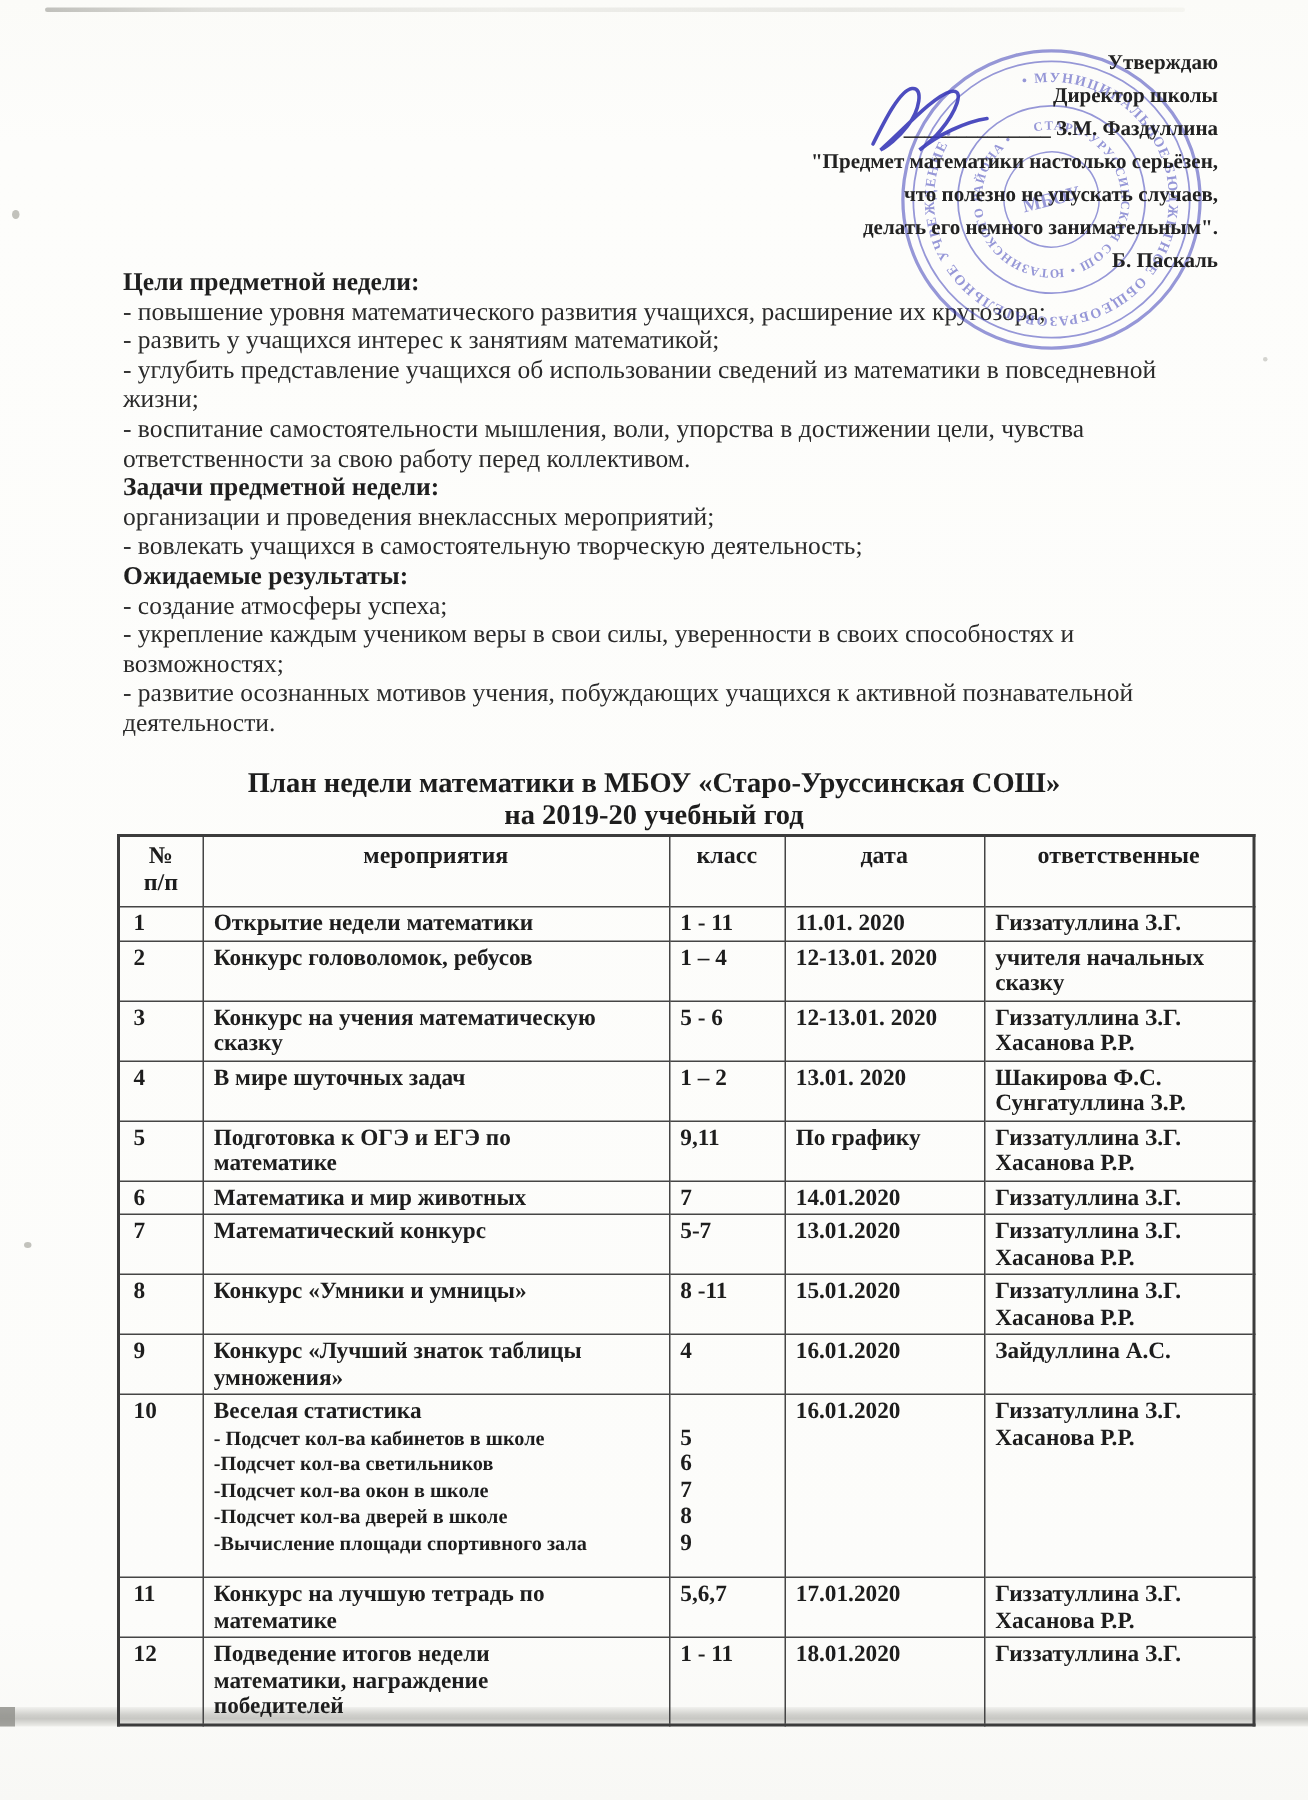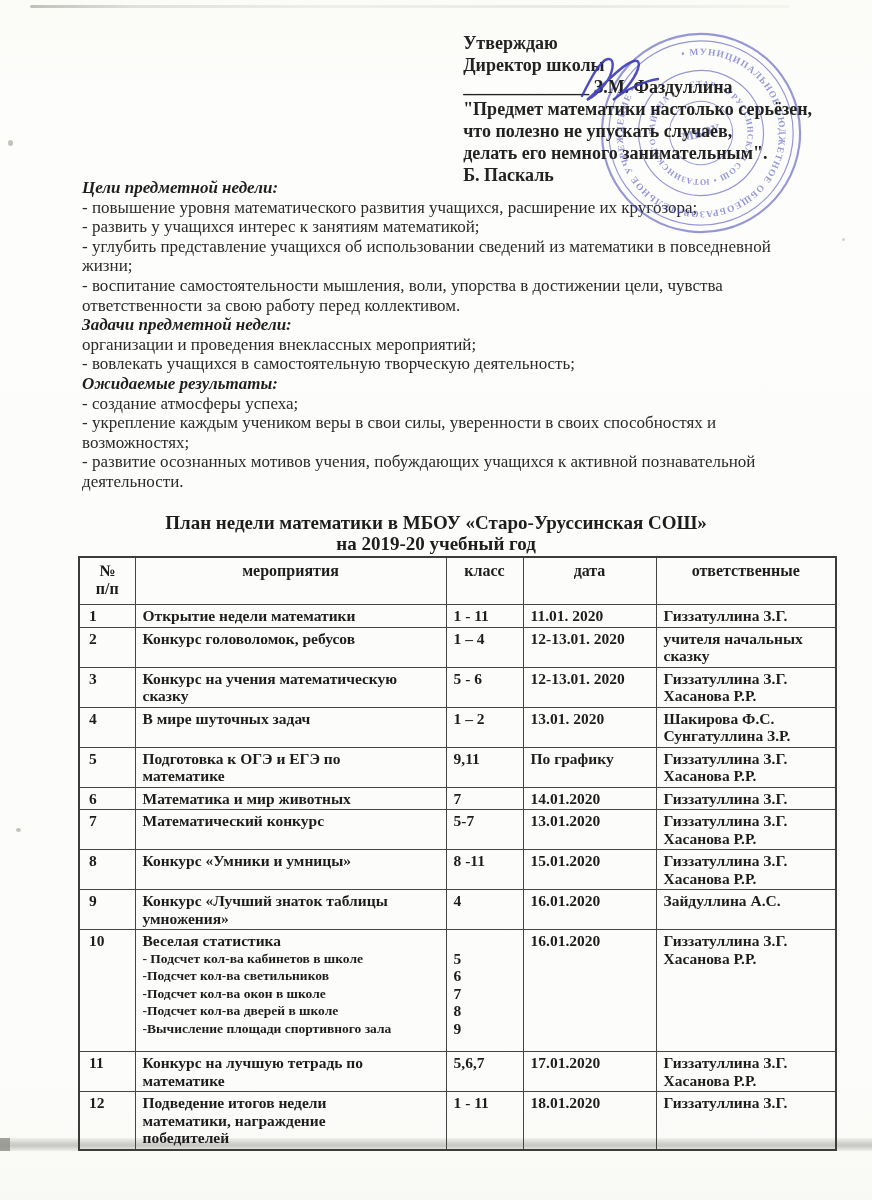--- a/index.html
+++ b/index.html
@@ -8,31 +8,31 @@
     width:872px;height:1200px;
     margin:0 auto;
     background:linear-gradient(180deg,#fbfbf8,#fdfdfb 8%,#fcfcfa 90%,#f8f8f5);
     font-family:"Liberation Serif","DejaVu Serif",serif;
     color:var(--ink,#262626);
     overflow:hidden;
   }
   
   .approval{
     position:absolute;top:32px;right:60px;z-index:3;
-    font-weight:bold;font-size:18px;line-height:22px;
+    text-align:right;font-weight:bold;font-size:14px;line-height:22px;
     color:#222;
   }
   .approval .sig-line{letter-spacing:0;}
   
   .intro{
     position:absolute;top:178px;left:82px;width:736px;z-index:1;
     font-size:17px;line-height:19.6px;color:#2a2a2a;
   }
   .iline{white-space:nowrap;}
-  .iline.b{font-weight:bold;color:#1f1f1f;font-style:italic;}
+  .iline.b{font-weight:bold;color:#1f1f1f;}
   
   .title{
     position:absolute;top:512px;left:56px;width:760px;z-index:1;
     text-align:center;font-weight:bold;font-size:19px;line-height:21px;color:#1d1d1d;
   }
   
   table.plan{
     position:absolute;top:556px;left:78px;z-index:1;
     width:757px;table-layout:fixed;
     border-collapse:collapse;border:2px solid #3c3c3c;

